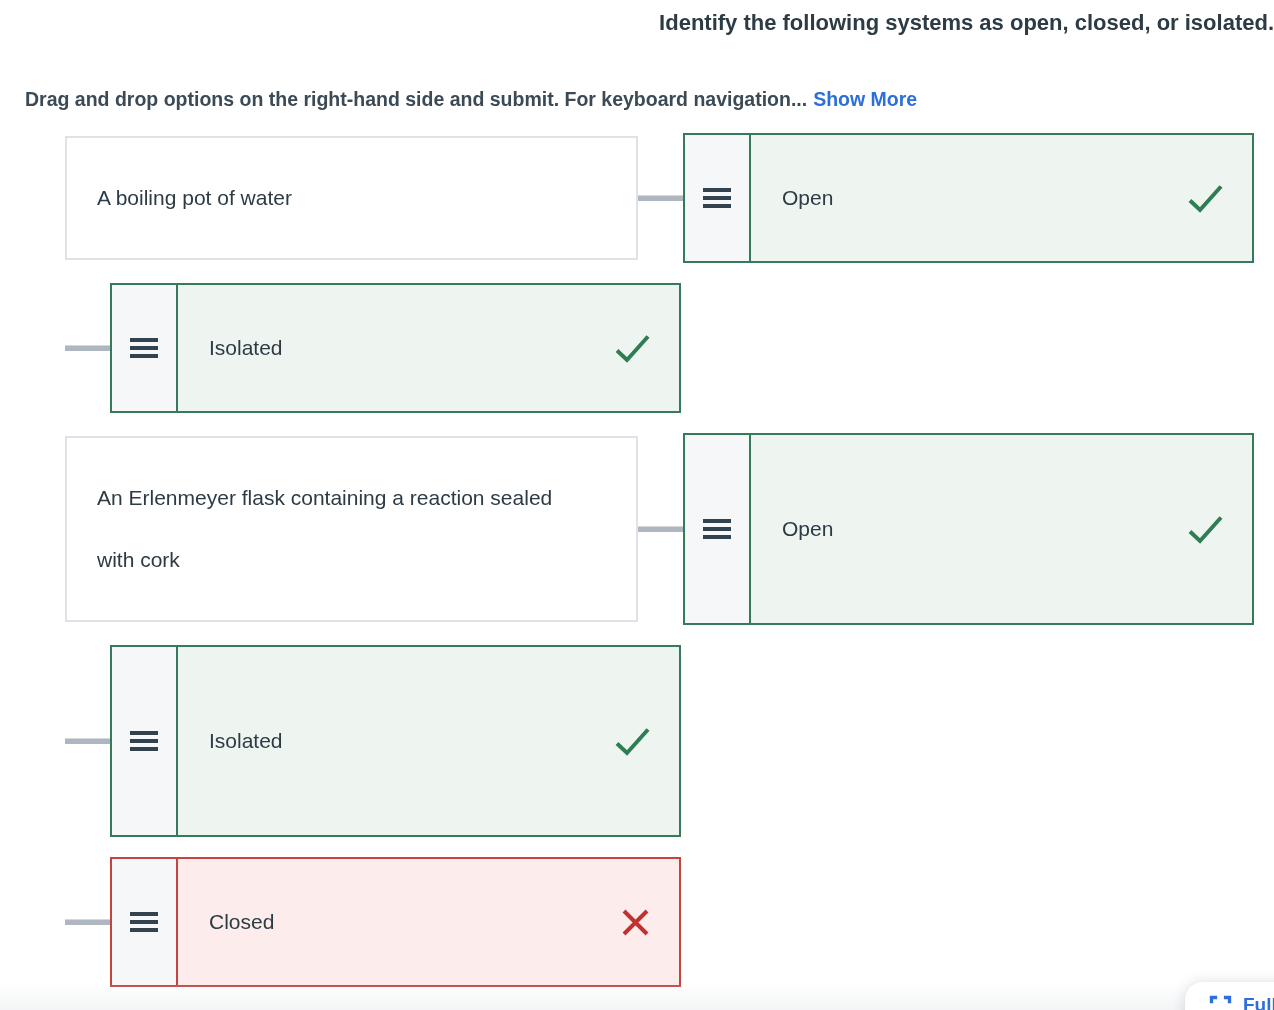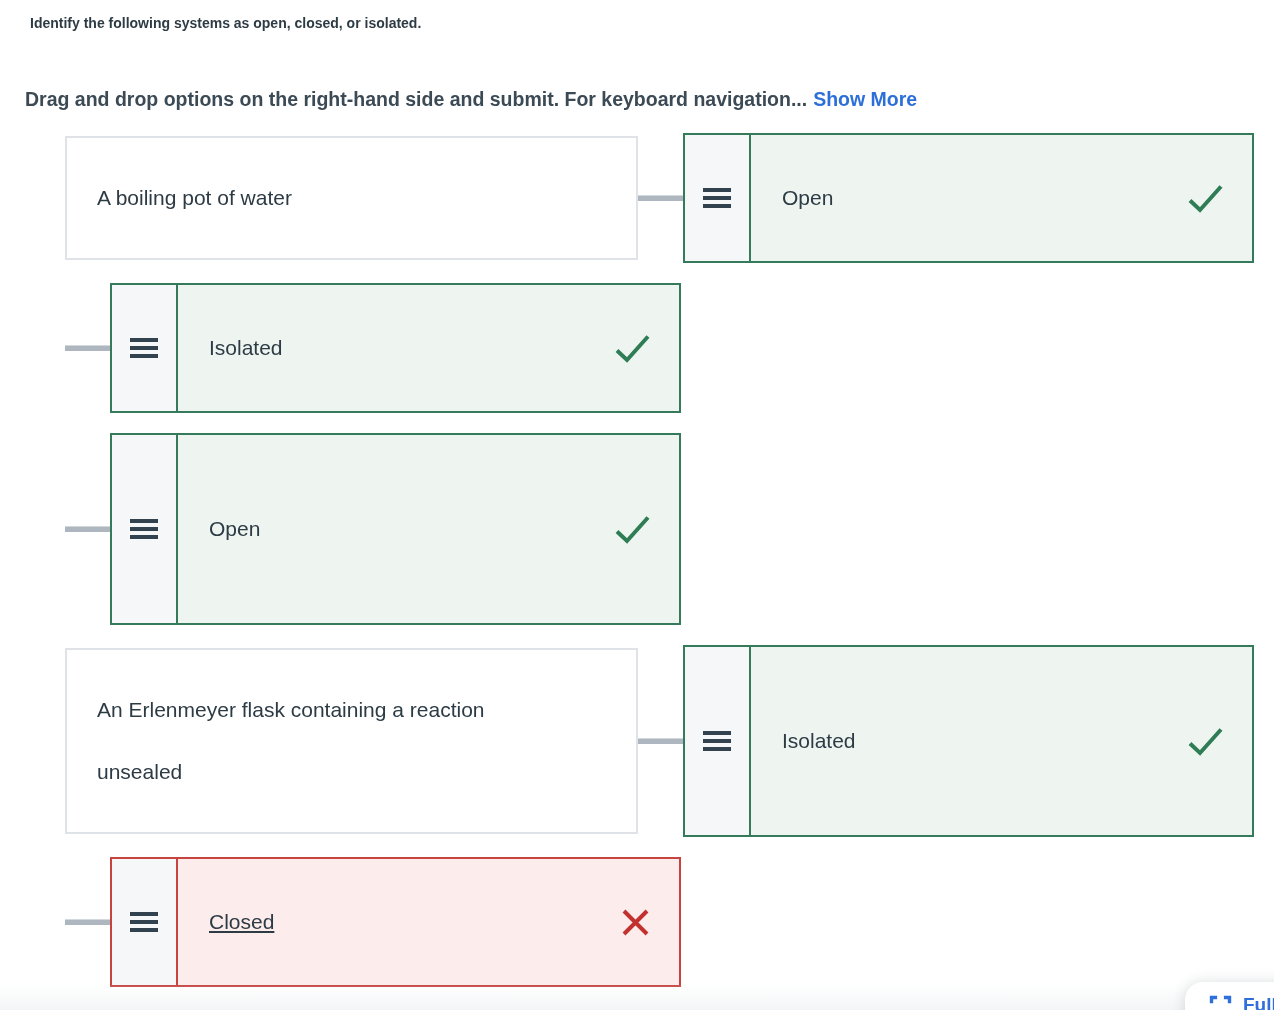--- a/index.html
+++ b/index.html
@@ -18,21 +18,21 @@
     --handle-bg:#f6f7f8;
   }
   html,body{margin:0;padding:0;}
   body{
     width:1274px;height:1010px;overflow:hidden;position:relative;
     background:#ffffff;color:var(--text);
     font-family:"Liberation Sans","DejaVu Sans",sans-serif;
   }
   .page-title{
     margin:8px 0 0 30px;
-    font-size:14px;line-height:30px;font-weight:600;color:var(--text);
+    font-size:22px;line-height:30px;font-weight:600;color:var(--text);text-align:right;
   }
   .instructions{
     margin:48px 0 21px 25px;
     font-size:19.5px;line-height:26px;font-weight:700;color:var(--muted-text);
   }
   .show-more{
     color:var(--link);text-decoration:none;margin-left:6px;cursor:pointer;
   }
   .match-list{margin-left:65px;}
   .row{
@@ -53,21 +53,21 @@
     width:45px;height:6px;
     background:var(--connector);
     border-top:1px solid #d3d8dc;
     box-sizing:border-box;
   }
   .answer-card{
     box-sizing:border-box;width:571px;flex:none;
     display:flex;align-items:stretch;
     border:2px solid var(--green);background:var(--green-bg);
   }
-  .row.incorrect .answer-card{border-color:var(--red);background:var(--red-bg);text-decoration:underline;}
+  .row.incorrect .answer-card{border-color:var(--red);background:var(--red-bg);}
   .handle{
     flex:none;width:64px;
     background:var(--handle-bg);
     border-right:2px solid var(--green);
     display:flex;align-items:center;justify-content:center;
     cursor:grab;
   }
   .row.incorrect .handle{border-right-color:var(--red);}
   .hamburger{
     display:block;width:28px;height:4px;background:#32424e;
@@ -141,40 +141,40 @@
         <span class="result-icon">
           <svg width="37" height="31" viewBox="0 0 37 31" fill="none">
             <path d="M3 17.5 L13 27 L34 3.5" stroke="#2e7d54" stroke-width="4" stroke-linecap="butt" fill="none"></path>
           </svg>
         </span>
 
       </div>
     </div>
   </div>
     <div class="row correct tall">
+    <div class="prompt-card">
+      <span>An Erlenmeyer flask containing a reaction sealed with cork</span>
+    </div>
     <div class="connector"></div>
     <div class="answer-card">
       <div class="handle">
         <span class="hamburger"></span>
       </div>
       <div class="answer-body">
         <span class="answer-text">Open</span>
         <span class="result-icon">
           <svg width="37" height="31" viewBox="0 0 37 31" fill="none">
             <path d="M3 17.5 L13 27 L34 3.5" stroke="#2e7d54" stroke-width="4" stroke-linecap="butt" fill="none"></path>
           </svg>
         </span>
 
       </div>
     </div>
   </div>
     <div class="row correct tall">
-    <div class="prompt-card">
-      <span>An Erlenmeyer flask containing a reaction unsealed</span>
-    </div>
     <div class="connector"></div>
     <div class="answer-card">
       <div class="handle">
         <span class="hamburger"></span>
       </div>
       <div class="answer-body">
         <span class="answer-text">Isolated</span>
         <span class="result-icon">
           <svg width="37" height="31" viewBox="0 0 37 31" fill="none">
             <path d="M3 17.5 L13 27 L34 3.5" stroke="#2e7d54" stroke-width="4" stroke-linecap="butt" fill="none"></path>

